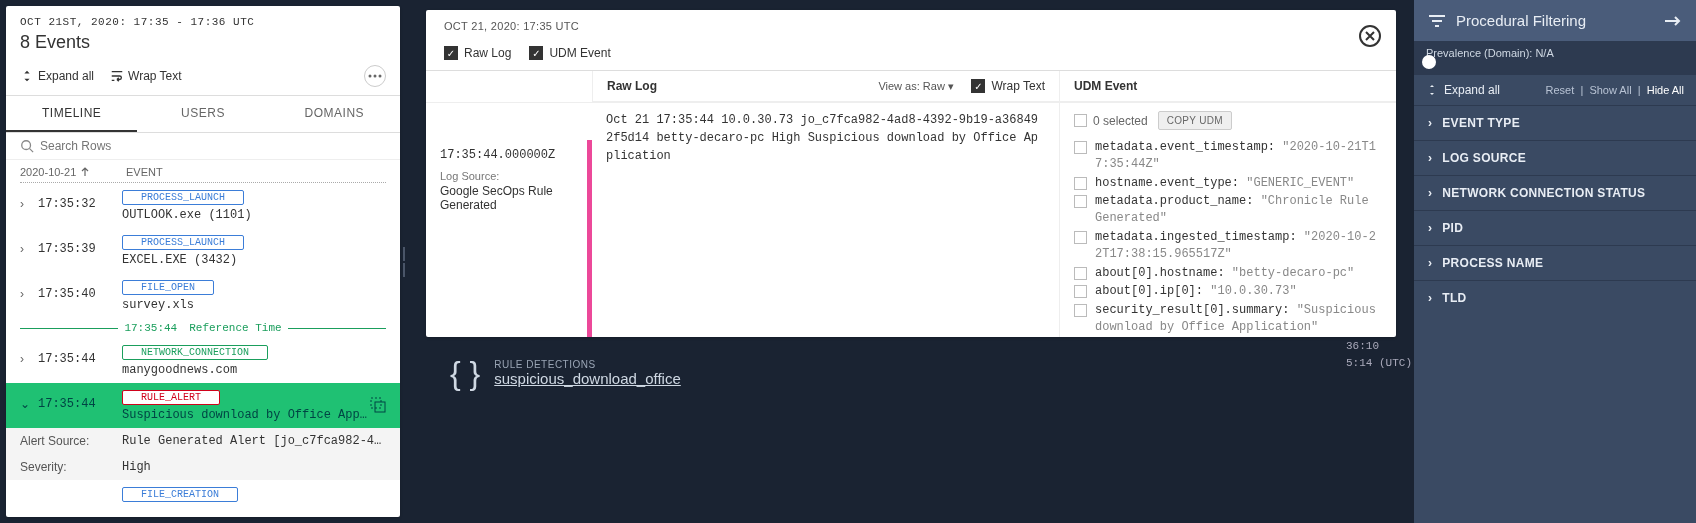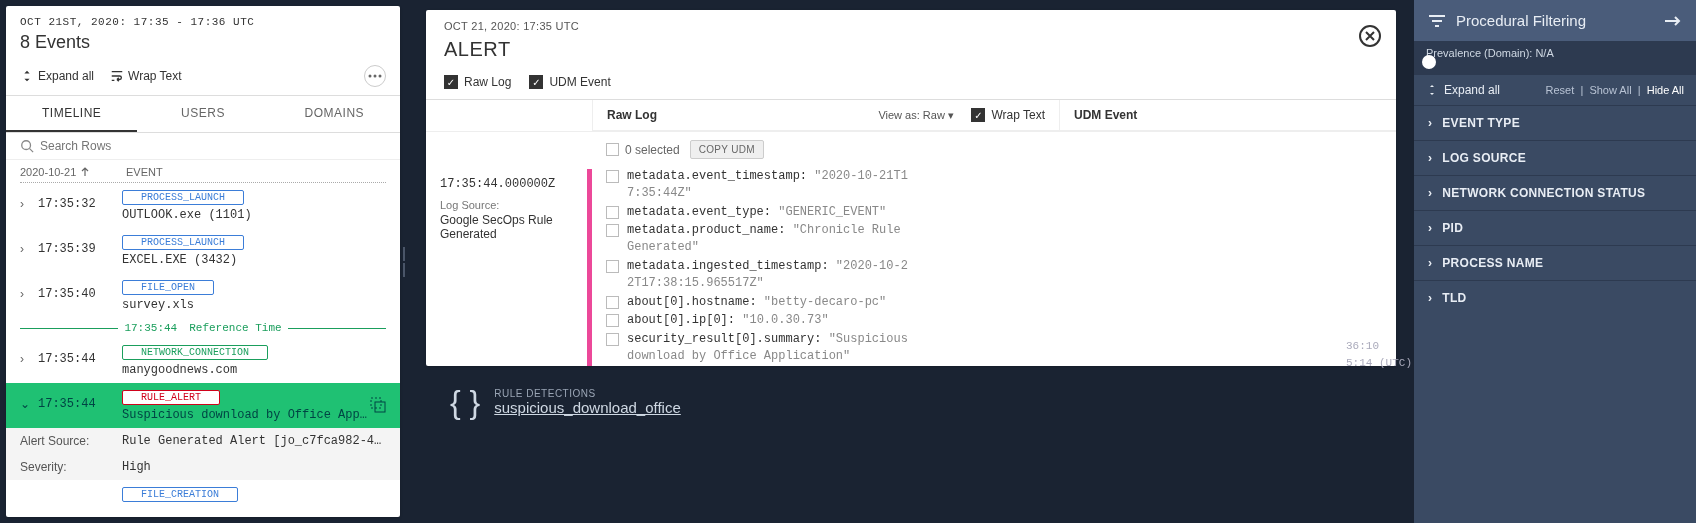--- a/index.html
+++ b/index.html
@@ -215,21 +215,20 @@
 
   <div class="drag-handle">
       <span></span>
       <span></span>
     </div>
 
   <div class="mid">
     <div class="alert-card">
       <div class="ac-top">
         <div class="ac-date">OCT 21, 2020: 17:35 UTC</div>
-        <div class="ac-title">ALERT</div>
         <div class="ac-close">
           <svg viewBox="0 0 24 24">
               <circle cx="12" cy="12" r="10" stroke="#333" stroke-width="2" fill="none"></circle>
               <path d="M8 8l8 8M16 8l-8 8" stroke="#333" stroke-width="2"></path>
             </svg>
         </div>
       </div>
       <div class="ac-checks">
         <label class="chk">
             <span class="chk-box">✓</span>
@@ -255,36 +254,39 @@
         <div class="gh" style="width:336px">
           <span>UDM Event</span>
         </div>
       </div>
       <div class="ac-grid">
         <div class="gcol gcol1">
           <div class="mono">17:35:44.000000Z</div>
           <div class="lsrc-l">Log Source:</div>
           <div class="lsrc-v">Google SecOps Rule Generated</div>
         </div>
+        <div class="gcol gcol2">
+          <div class="mono" style="line-height:1.5;word-break:break-all">Oct 21 17:35:44 10.0.30.73 jo_c7fca982-4ad8-4392-9b19-a368492f5d14 betty-decaro-pc High Suspicious download by Office Application</div>
+        </div>
         <div class="gcol3" style="padding:0">
           <div class="udm-top">
             <label class="sel">
                 <span style="width:13px;height:13px;border:1px solid #bbb"></span>
                 <span>0 selected</span>
               </label>
             <button class="copy">COPY UDM</button>
           </div>
           <div id="udm-container">
               <div class="udm-field">
                 <span class="cb"></span>
                 <span class="txt"><span class="k">metadata.event_timestamp:</span>  <span class="v">"2020-10-21T17:35:44Z"</span></span>
               </div>
               <div class="udm-field">
                 <span class="cb"></span>
-                <span class="txt"><span class="k">metadata.event_type:</span>  <span class="v">"GENERIC_EVENT"</span></span>
+                <span class="txt"><span class="k">hostname.event_type:</span>  <span class="v">"GENERIC_EVENT"</span></span>
               </div>
               <div class="udm-field">
                 <span class="cb"></span>
                 <span class="txt"><span class="k">metadata.product_name:</span>  <span class="v">"Chronicle Rule Generated"</span></span>
               </div>
               <div class="udm-field">
                 <span class="cb"></span>
                 <span class="txt"><span class="k">metadata.ingested_timestamp:</span>  <span class="v">"2020-10-22T17:38:15.965517Z"</span></span>
               </div>
               <div class="udm-field">

